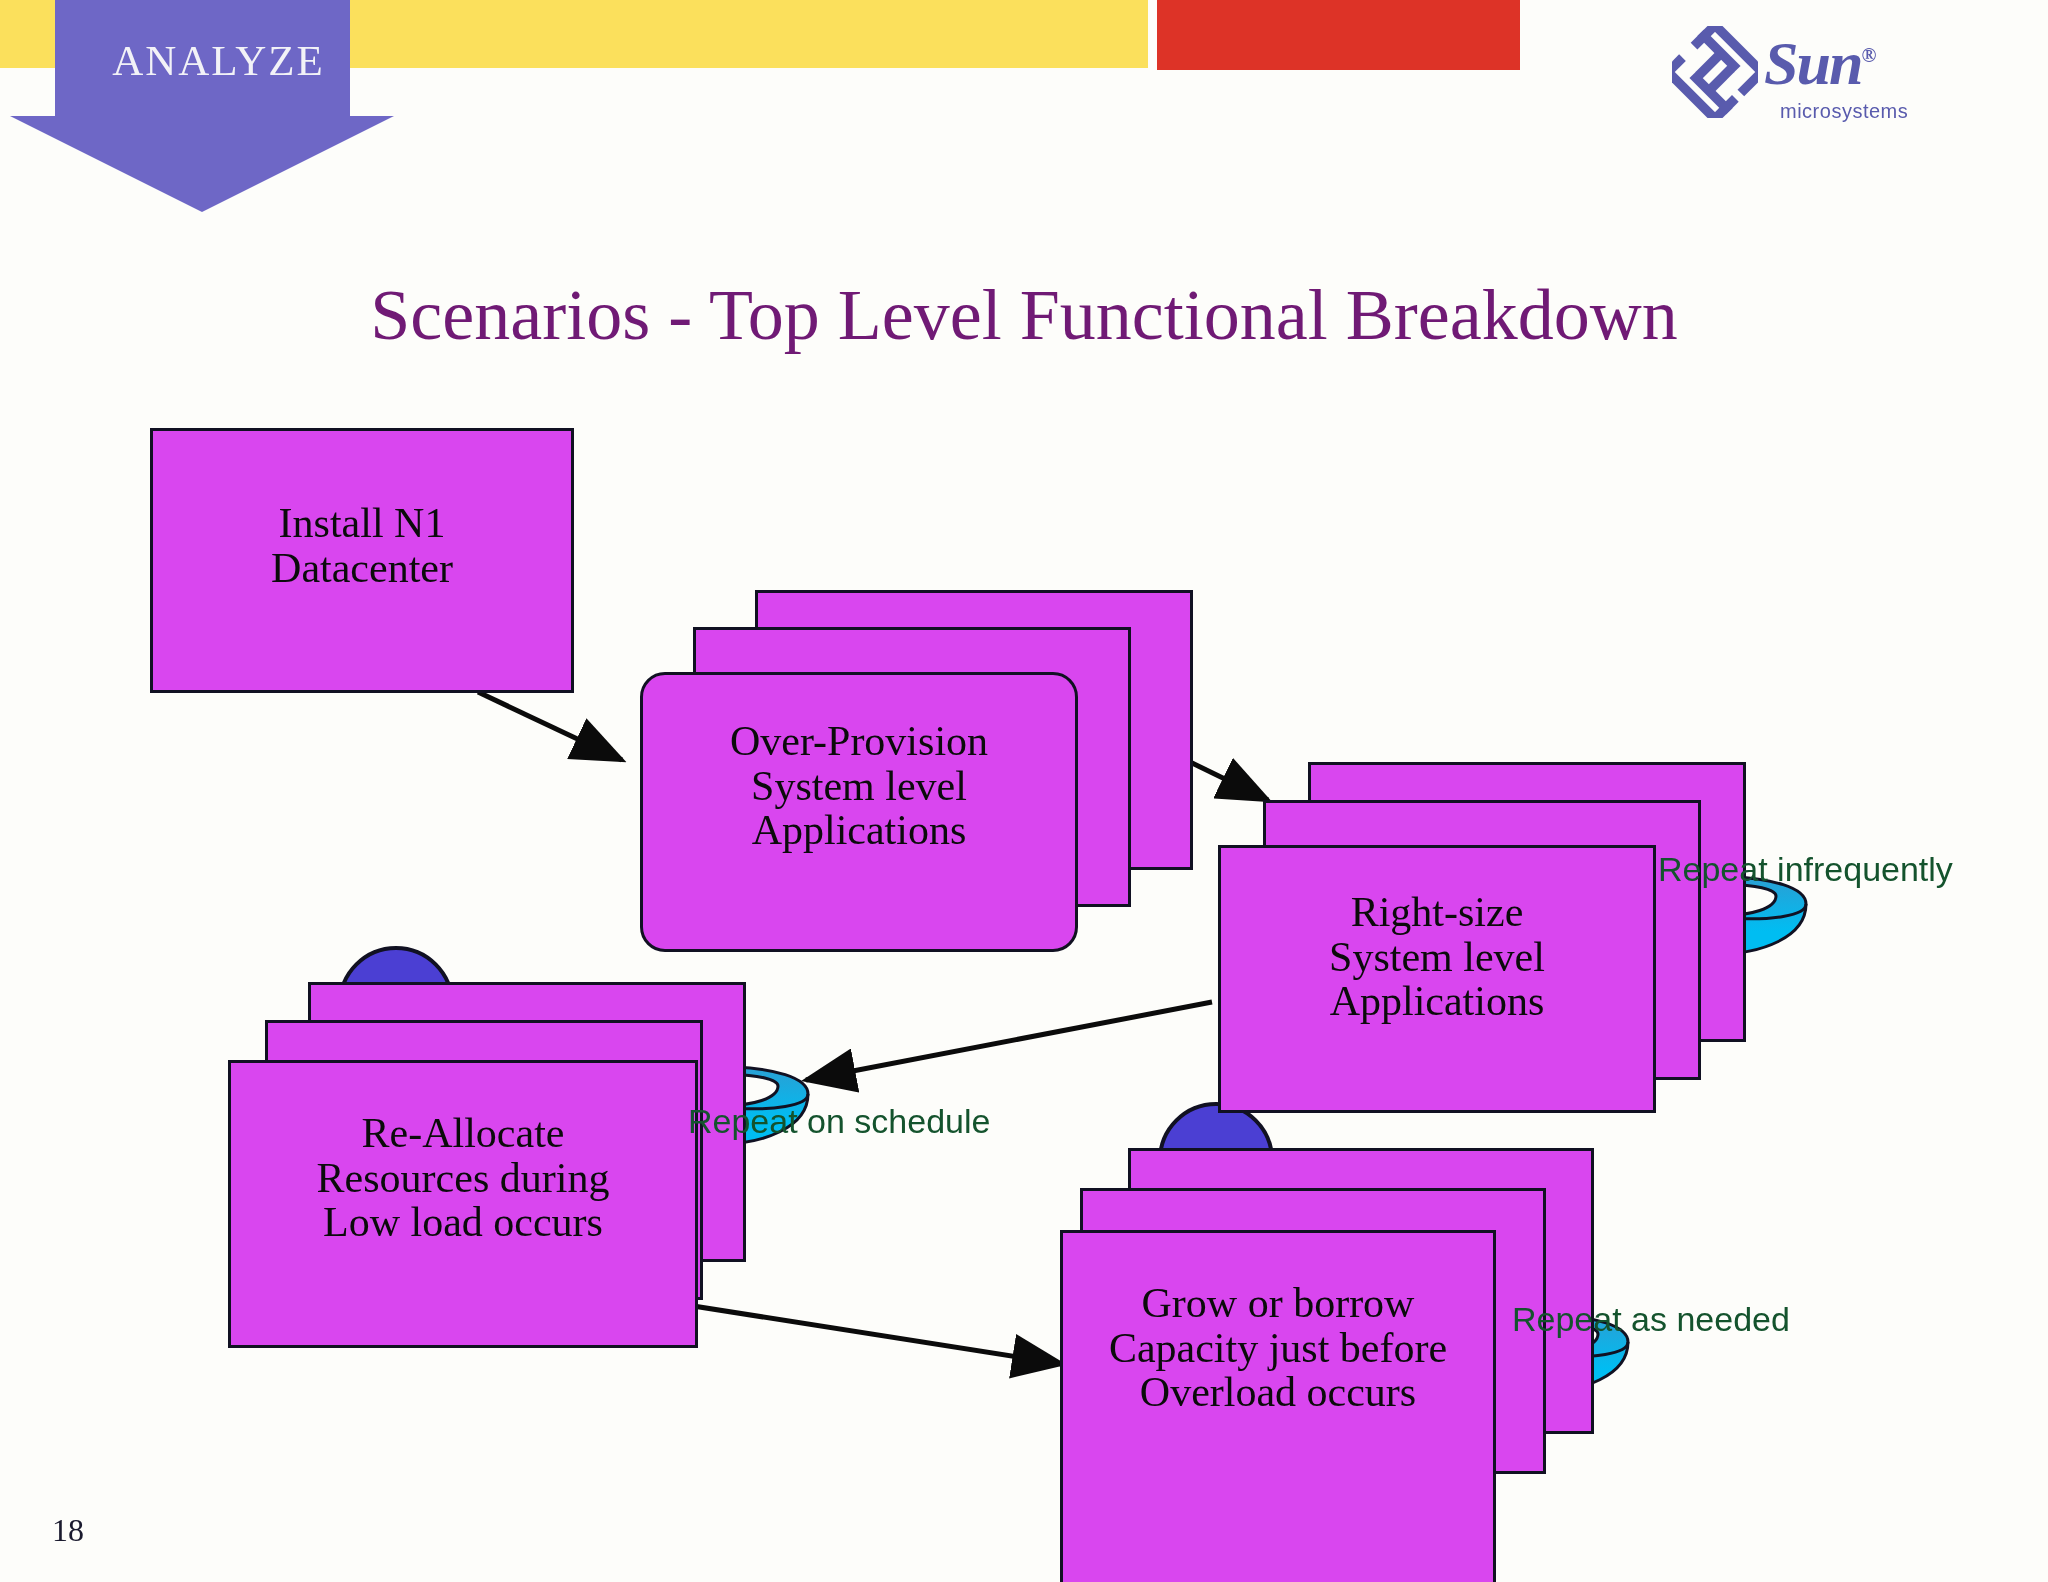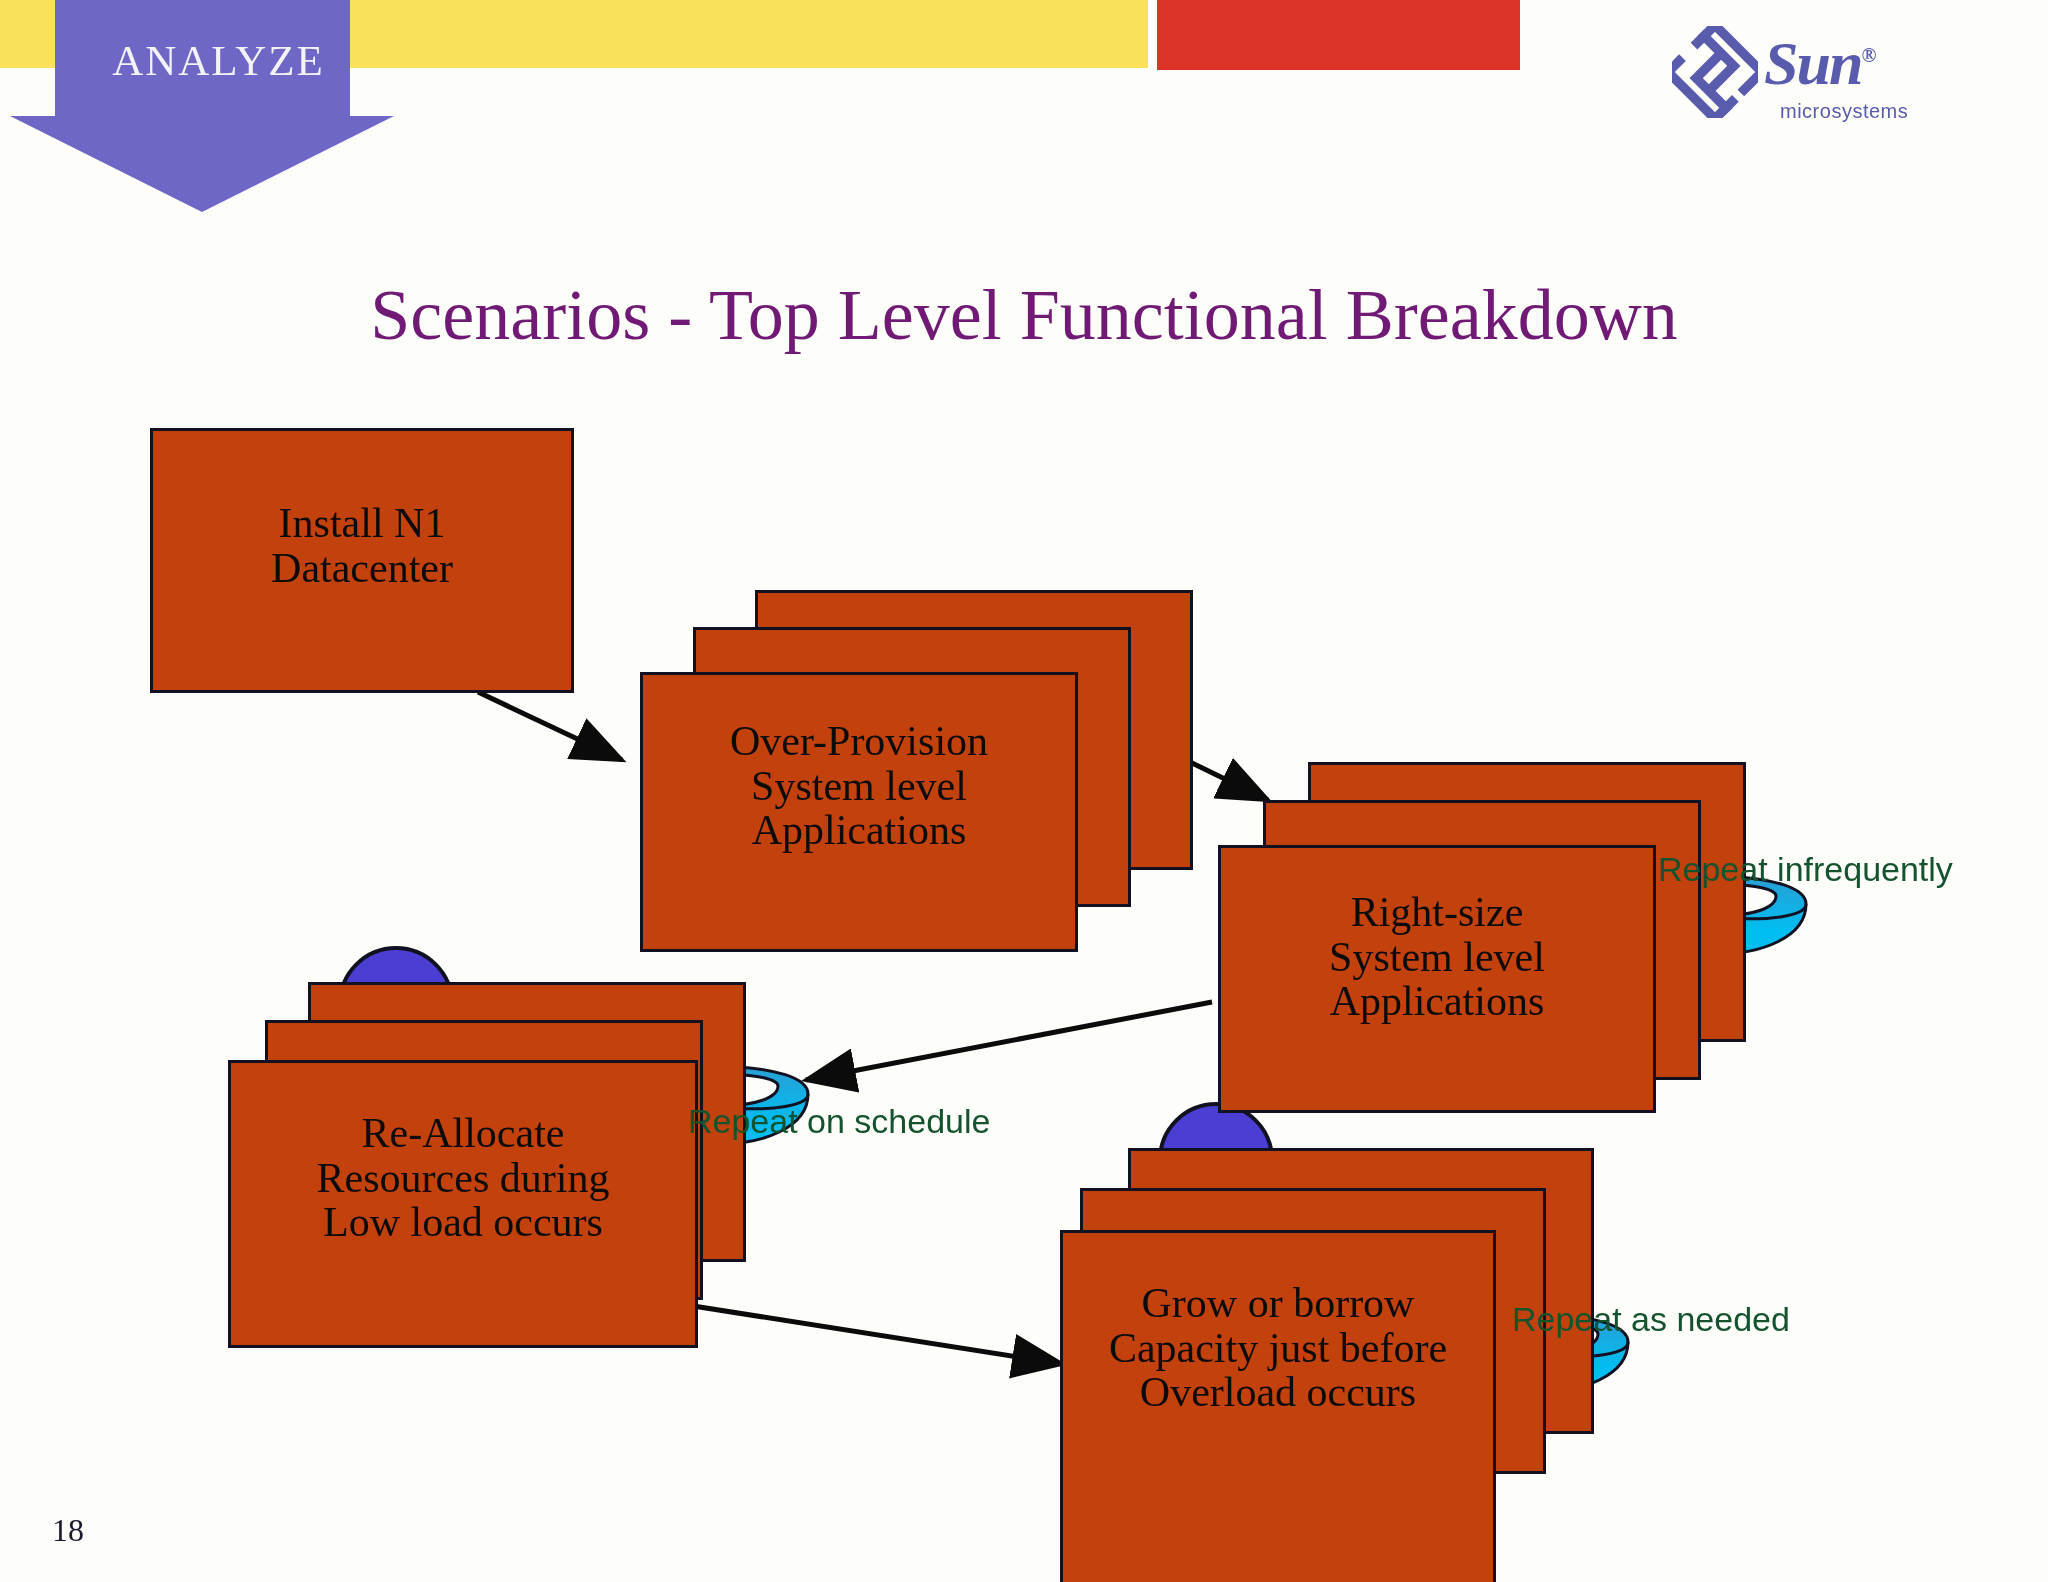--- a/index.html
+++ b/index.html
@@ -106,21 +106,21 @@
   .page-number {
     position: absolute;
     left: 52px; top: 1512px;
     font-size: 32px;
     color: #1a1a2e;
   }
 
   
   .fbox {
     position: absolute;
-    background: #c2410c;
+    background: #d946ef;
     border: 3px solid #111122;
     box-sizing: border-box;
   }
   .fbox-text {
     position: absolute;
     left: 0;
     width: 100%;
     text-align: center;
     color: #0b0b0b;
     font-size: 42px;
@@ -239,21 +239,21 @@
 
   <div class="fbox" style="left:150px; top:428px; width:424px; height:265px;">
     <div class="fbox-text" style="top:70px;">
       <div>Install N1</div>
       <div>Datacenter</div>
     </div>
   </div>
 
   <div class="fbox" style="left:755px; top:590px; width:438px; height:280px;"></div>
   <div class="fbox" style="left:693px; top:627px; width:438px; height:280px;"></div>
-  <div class="fbox" style="left:640px; top:672px; width:438px; height:280px;">
+  <div class="fbox" style="left:640px; top:672px; width:438px; height:280px;border-radius:25px;">
     <div class="fbox-text" style="top:44px;">
       <div>Over-Provision</div>
       <div>System level</div>
       <div>Applications</div>
     </div>
   </div>
 
   <div class="fbox" style="left:1308px; top:762px; width:438px; height:280px;"></div>
   <div class="fbox" style="left:1263px; top:800px; width:438px; height:280px;"></div>
   <div class="fbox" style="left:1218px; top:845px; width:438px; height:268px;">

